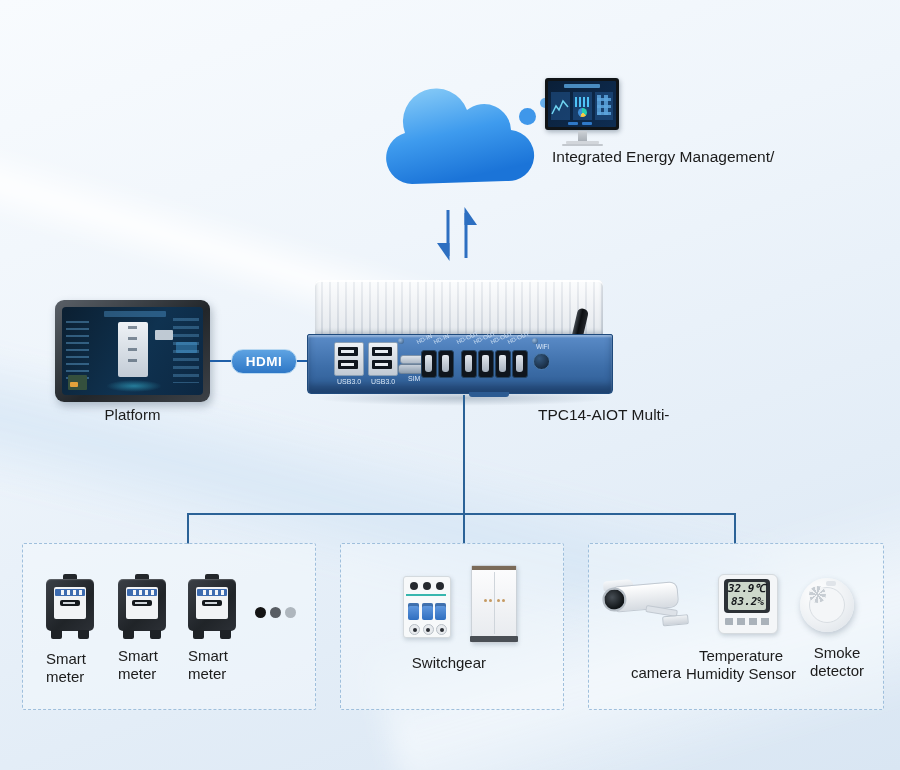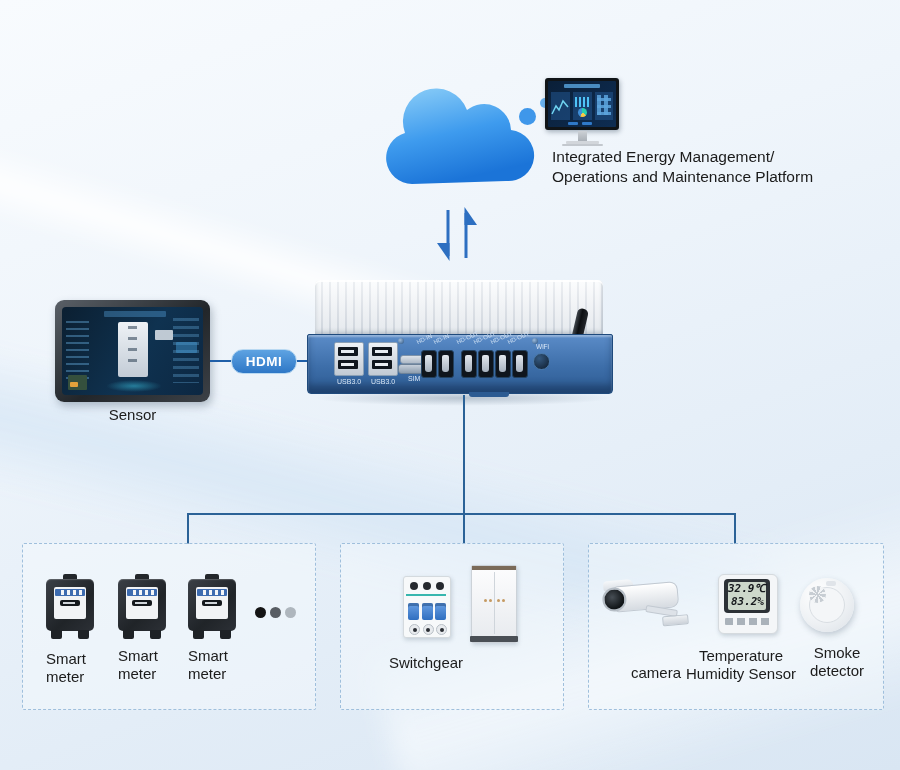--- a/index.html
+++ b/index.html
@@ -156,21 +156,20 @@
       <div class="abs" style="left:20px;top:41px;width:10px;height:3px;background:#2f79c8;border-radius:1px;"></div>
       <div class="abs" style="left:34px;top:41px;width:10px;height:3px;background:#2f79c8;border-radius:1px;"></div>
     </div>
   </div>
   <div class="cstand"></div>
   <div class="cbase1"></div>
   <div class="cbase2"></div>
 
   <div class="lbl" style="left:552px;top:147px;width:310px;font-size:15.5px;line-height:20px;">
     <div>Integrated Energy Management/</div>
-    <div>Operations and Maintenance Platform</div>
   </div>
 
   <svg class="abs" style="left:436px;top:206px;width:42px;height:56px" viewBox="0 0 42 56">
     <rect x="10.5" y="4" width="3" height="46" fill="#2d6fc1"></rect>
     <polygon points="1,37 13.5,37 13.5,55" fill="#2d6fc1"></polygon>
     <rect x="28.5" y="7" width="3" height="45" fill="#2d6fc1"></rect>
     <polygon points="28.5,1 41,19 28.5,19" fill="#2d6fc1"></polygon>
   </svg>
 
   <div class="monitor">
@@ -180,21 +179,21 @@
       <div class="ms" style="right:3%;top:12%;width:18%;height:74%;background:repeating-linear-gradient(180deg,rgba(120,200,255,.28) 0 3px,transparent 3px 8px);"></div>
       <div class="ms" style="right:4%;top:40%;width:15%;height:12%;background:rgba(70,160,220,.45);border-radius:1px;"></div>
       <div class="ms" style="left:31%;bottom:3%;width:40%;height:14%;background:radial-gradient(ellipse,rgba(60,200,230,.5),rgba(60,200,230,0) 70%);"></div>
       <div class="ms" style="left:40%;top:17%;width:21%;height:62%;background:linear-gradient(#eef2f6,#c3ccd6);border-radius:2px;"></div>
       <div class="ms" style="left:47%;top:22%;width:6%;height:50%;background:repeating-linear-gradient(180deg,rgba(40,60,80,.55) 0 3px,transparent 3px 11px);"></div>
       <div class="ms" style="left:66%;top:26%;width:13%;height:12%;background:rgba(235,240,245,.8);border-radius:1px;"></div>
       <div class="ms" style="left:4%;bottom:6%;width:14%;height:17%;background:#35503d;border-radius:1px;"></div>
       <div class="ms" style="left:6%;bottom:9%;width:5%;height:6%;background:#e2a23b;border-radius:1px;"></div>
     </div>
   </div>
-  <div class="lbl center" style="left:55px;top:406px;width:155px;">Sensor</div>
+  <div class="lbl center" style="left:55px;top:406px;width:155px;">Platform</div>
 
   <div class="line" style="left:210px;top:360px;width:97px;height:2px;background:#1f5fa8;"></div>
   <div class="hdmi-pill">HDMI</div>
 
   <div class="pc">
     <div class="pc-shadow"></div>
     <div class="heatsink"></div>
     <div class="antenna"></div>
     <div class="ant-hinge"></div>
     <div class="pc-panel">
@@ -225,20 +224,21 @@
       <div class="hlbl" style="left:167px;">HD-OUT</div>
       <div class="hlbl" style="left:184px;">HD-OUT</div>
       <div class="hlbl" style="left:201px;">HD-OUT</div>
       <div class="ptxt" style="left:228px;top:8px;font-size:6.5px;">WiFi</div>
       <div class="wifi-btn" style="left:225px;top:18px;"></div>
     </div>
     <div class="pc-notch"></div>
   </div>
 
   <div class="lbl" style="left:538px;top:405px;width:250px;font-size:15.5px;line-height:20px;">
+    <div>TPC14-AIOT Multi-</div>
   </div>
 
   <div class="line" style="left:463px;top:395px;width:2px;height:119px;"></div>
   <div class="line" style="left:187px;top:513px;width:549px;height:2px;"></div>
   <div class="line" style="left:187px;top:513px;width:2px;height:31px;"></div>
   <div class="line" style="left:463px;top:513px;width:2px;height:31px;"></div>
   <div class="line" style="left:734px;top:513px;width:2px;height:31px;"></div>
 
   <div class="gbox" style="left:22px;top:543px;width:292px;height:165px;">
     <div class="meter" style="left:23px;top:30px;">
@@ -294,21 +294,21 @@
     </div>
     <div class="dpanel" style="left:130px;top:21px;">
       <div class="dp-top"></div>
         <div class="dp-seam"></div>
       <div class="dp-h" style="left:12px;"></div>
         <div class="dp-h" style="left:17px;"></div>
       <div class="dp-h" style="left:25px;"></div>
         <div class="dp-h" style="left:30px;"></div>
       <div class="dp-base"></div>
     </div>
-    <div class="lbl center" style="left:15px;top:110px;width:140px;">Switchgear</div>
+    <div class="lbl center" style="left:5px;top:110px;width:140px;text-align:right;">Switchgear</div>
   </div>
 
   <div class="gbox" style="left:588px;top:543px;width:294px;height:165px;">
     <div class="camera" style="left:12px;top:32px;">
       <div class="cam-hood"></div>
       <div class="cam-body"></div>
       <div class="cam-lens"></div>
       <div class="cam-arm"></div>
       <div class="cam-mount"></div>
     </div>

